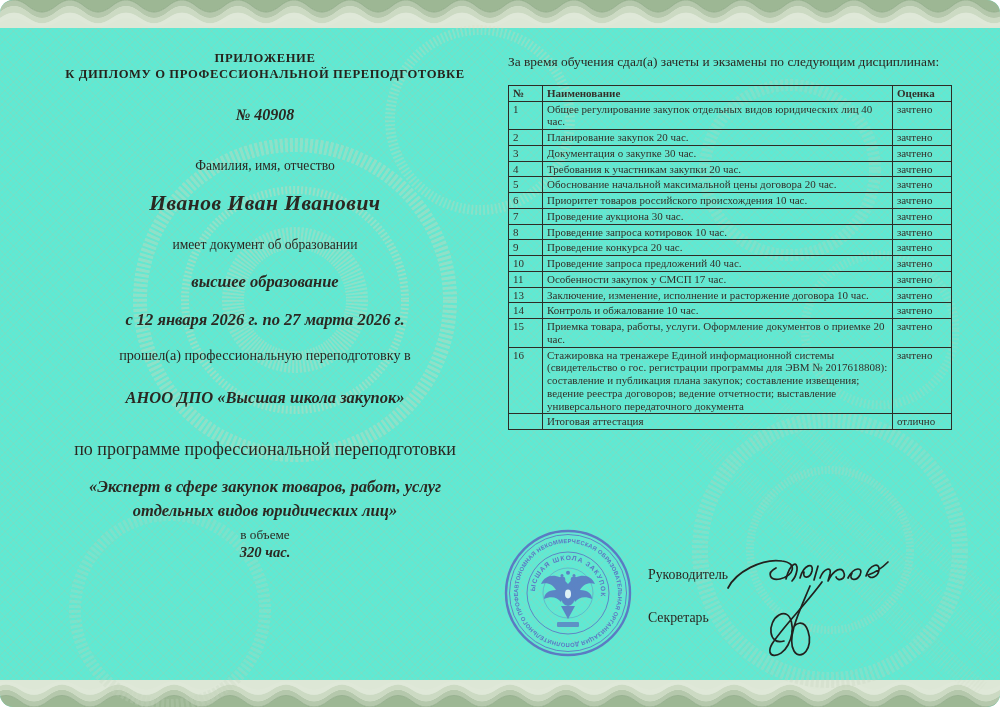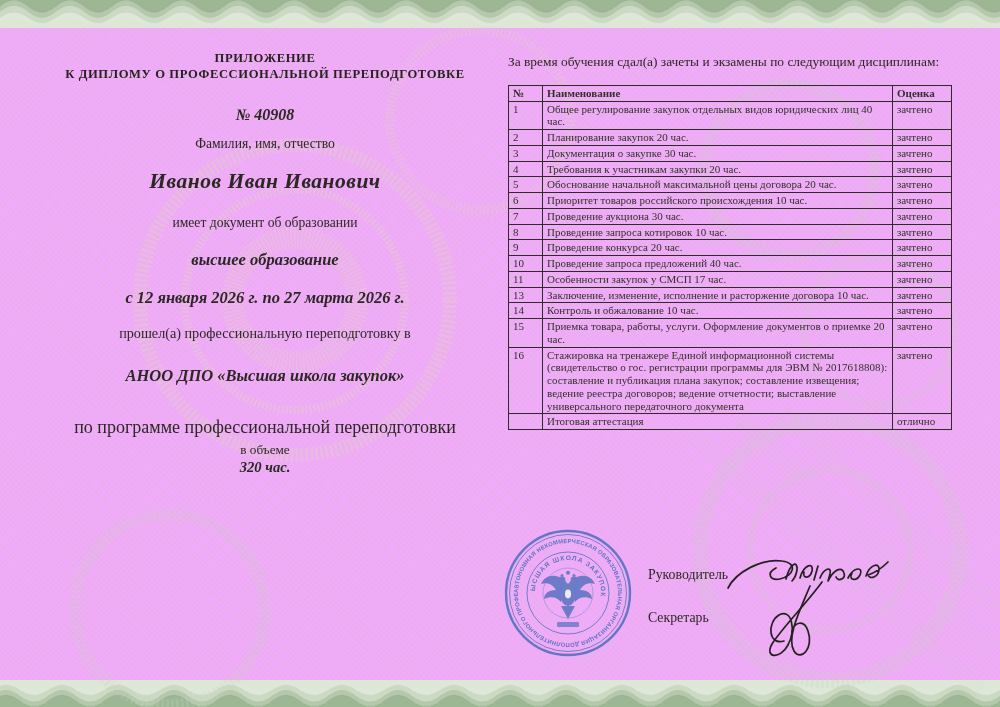--- a/index.html
+++ b/index.html
@@ -1,32 +1,32 @@
 <!DOCTYPE html>
 <html lang="ru"><head>
 <meta charset="utf-8">
 <style>
   html,body{margin:0;padding:0;}
   body{width:1000px;height:707px;overflow:hidden;
        font-family:"Liberation Serif","DejaVu Serif",serif;}
-  .page{position:relative;width:1000px;height:707px;background:#f0abfc;color:#2b2822;overflow:hidden;}
+  .page{position:relative;width:1000px;height:707px;background:#5eead4;color:#2b2822;overflow:hidden;border-radius:13px;}
   .page::before{content:"";position:absolute;inset:28px 0 27px 0;pointer-events:none;
        background-image:
          repeating-linear-gradient(45deg, rgba(201,184,146,.13) 0 1px, transparent 1px 4px),
          repeating-linear-gradient(-45deg, rgba(201,184,146,.13) 0 1px, transparent 1px 4px);}
   .band{position:absolute;left:0;width:1000px;height:28px;display:block;}
   .band-top{top:0;}
   .band-bottom{bottom:0;height:27px;transform:rotate(180deg);}
   .wm{position:absolute;inset:0;pointer-events:none;}
 
   
   .left-col{position:absolute;left:55px;top:50px;width:420px;text-align:center;z-index:2;}
   .l-title{font-weight:bold;font-size:12.6px;letter-spacing:.6px;line-height:1.28;color:#26231d;}
   .l-number{margin-top:24px;font-weight:bold;font-style:italic;font-size:16px;}
-  .l-label{margin-top:12px;font-size:13.6px;}
+  .l-label{margin-top:34px;font-size:13.6px;}
   .l-fio{margin-top:17px;font-weight:bold;font-style:italic;font-size:21.5px;letter-spacing:.5px;}
   .l-label2{margin-top:21px;font-size:13.6px;}
   .l-edu{margin-top:19px;font-weight:bold;font-style:italic;font-size:16.5px;}
   .l-period{margin-top:18px;font-weight:bold;font-style:italic;font-size:16.5px;}
   .l-passed{margin-top:17px;font-size:14.2px;}
   .l-org{margin-top:24px;font-weight:bold;font-style:italic;font-size:16.5px;}
   .l-proglabel{margin-top:31px;font-size:18px;}
   .l-program{margin-top:15px;font-weight:bold;font-style:italic;font-size:16.5px;line-height:1.45;}
   .l-vol-label{margin-top:4px;font-size:13.2px;}
   .l-vol{margin-top:1px;font-weight:bold;font-style:italic;font-size:14.6px;}
@@ -105,20 +105,24 @@
     </div>
     <div class="l-number">№ 40908</div>
     <div class="l-label">Фамилия, имя, отчество</div>
     <div class="l-fio">Иванов Иван Иванович</div>
     <div class="l-label2">имеет документ об образовании</div>
     <div class="l-edu">высшее образование</div>
     <div class="l-period">с 12 января 2026 г. по 27 марта 2026 г.</div>
     <div class="l-passed">прошел(а) профессиональную переподготовку в</div>
     <div class="l-org">АНОО ДПО «Высшая школа закупок»</div>
     <div class="l-proglabel">по программе профессиональной переподготовки</div>
+    <div class="l-program">
+      <div>«Эксперт в сфере закупок товаров, работ, услуг</div>
+      <div>отдельных видов юридических лиц»</div>
+    </div>
     <div class="l-vol-label">в объеме</div>
     <div class="l-vol">320 час.</div>
   </div>
 
   <div class="right-col">
     <p class="intro">За время обучения сдал(а) зачеты и экзамены по следующим дисциплинам:</p>
 
     <table class="subjects">
       <colgroup>
           <col class="c-num">

